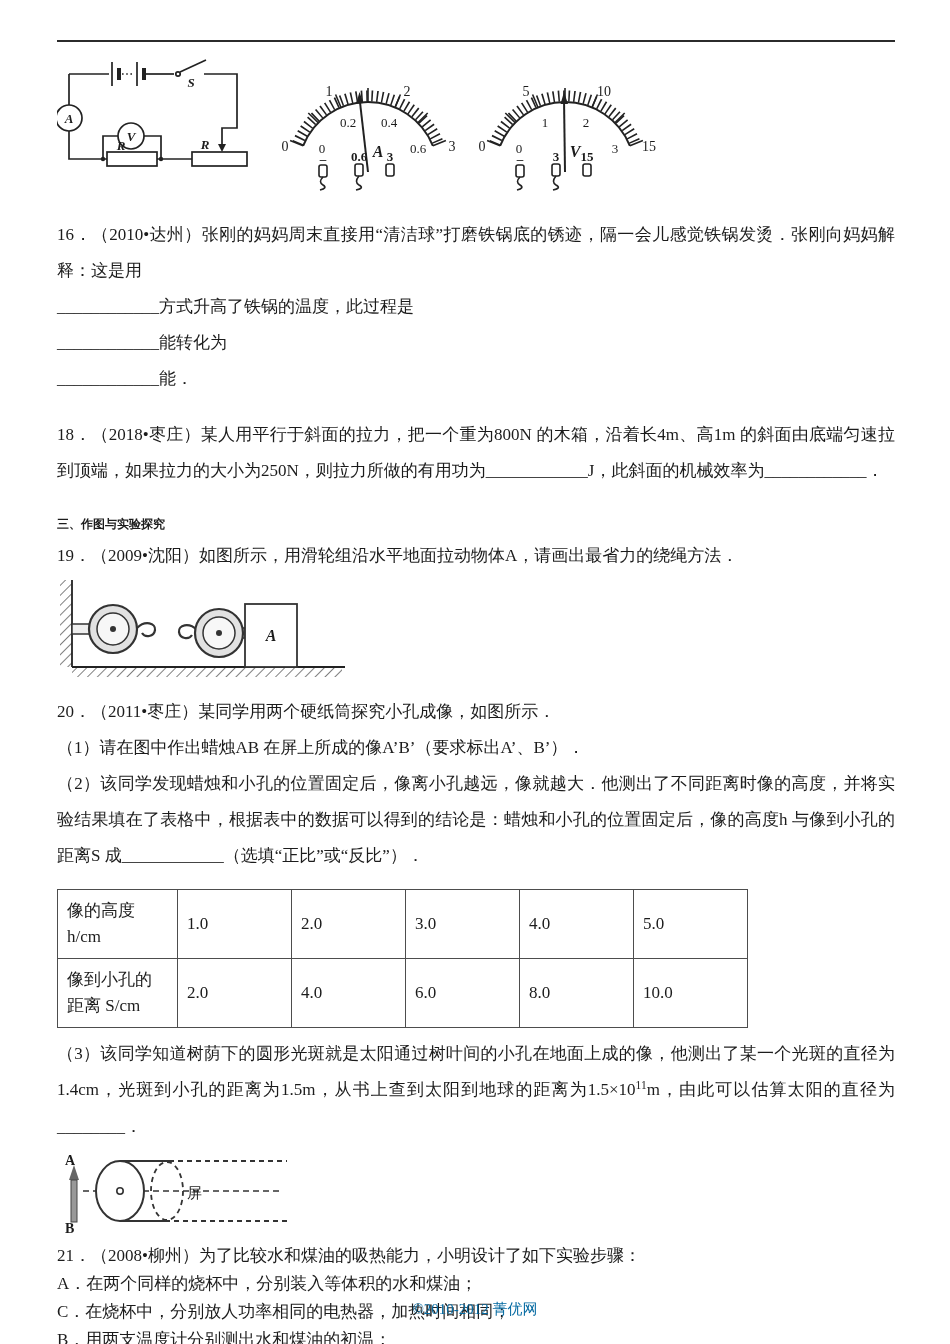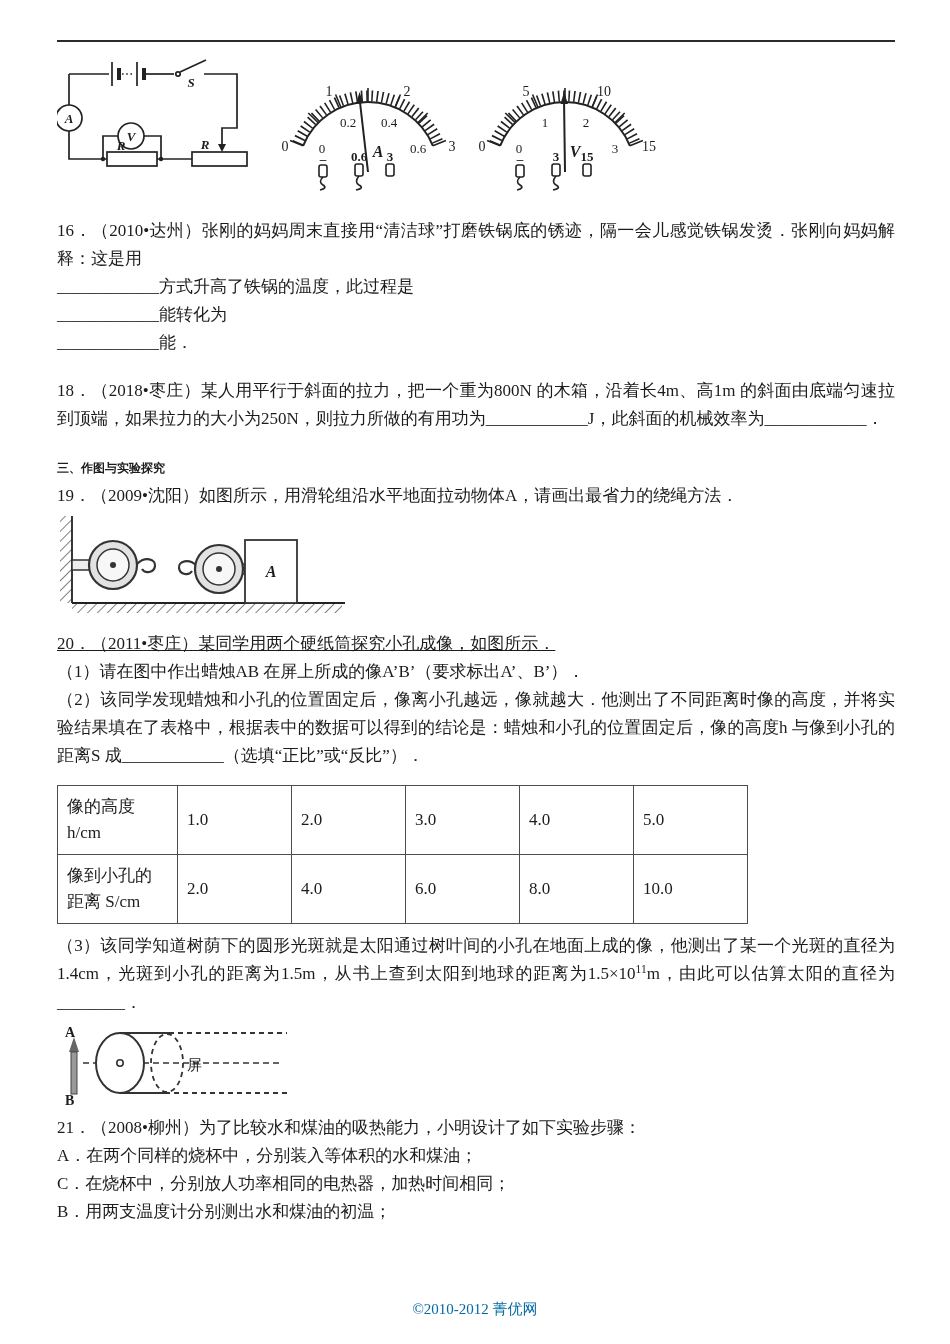--- a/index.html
+++ b/index.html
@@ -8,32 +8,32 @@
     width: 950px; height: 1344px;
     font-family: "Liberation Serif", "DejaVu Serif", serif;
     font-size: 17px; color: #1c1c1c;
   }
   .page { position: relative; width: 950px; height: 1344px; overflow: hidden; padding: 0 55px 0 57px; }
   .top-rule { margin-top: 40px; border-top: 2px solid #2b2b2b; height: 0; }
   .fig-row { display: flex; align-items: flex-start; margin-top: 14px; }
   .fig-row svg { display: block; }
   .gap1 { margin-right: 16px; }
   .gap2 { margin-right: 2px; }
-  .para { line-height: 28px; text-align: justify; }
+  .para { line-height: 36px; text-align: justify; }
   .mt-q16 { margin-top: 26px; }
   .mt-q17 { margin-top: 18px; }
   .mt-q18 { margin-top: 20px; }
   .section { margin-top: 22px; font-size: 12px; font-weight: bold; line-height: 27px;
              font-family: "Liberation Sans", "DejaVu Sans", sans-serif; }
   .sup { font-size: 11.5px; position: relative; top: -6px; }
   .sb  { font-size: 11px;  position: relative; top: 3px; }
   svg.block-fig { display: block; }
   .pulley-fig { margin-top: 4px; }
   .pinhole-fig { margin-top: 4px; }
-  .mt-q20 { margin-top: 14px; text-decoration: underline; }
+  .mt-q20 { margin-top: 14px; }
   table.data { border-collapse: collapse; margin-top: 15px; table-layout: fixed; }
   table.data td { border: 1.6px solid #4d4d4d; height: 69px; padding: 4px 9px;
                   vertical-align: middle; line-height: 26px; background:#fff; }
   td.c0 { width: 120px; }
   td.c  { width: 114px; }
   .mt-q20p3 { margin-top: 8px; }
   .q21 { margin-top: 7px; }
   .q21 p { line-height: 27px; margin-bottom: 1px; }
   .footer { position: absolute; left: 0; right: 0; top: 1300px; text-align: center;
             font-size: 15px; color: #0369a1; }

